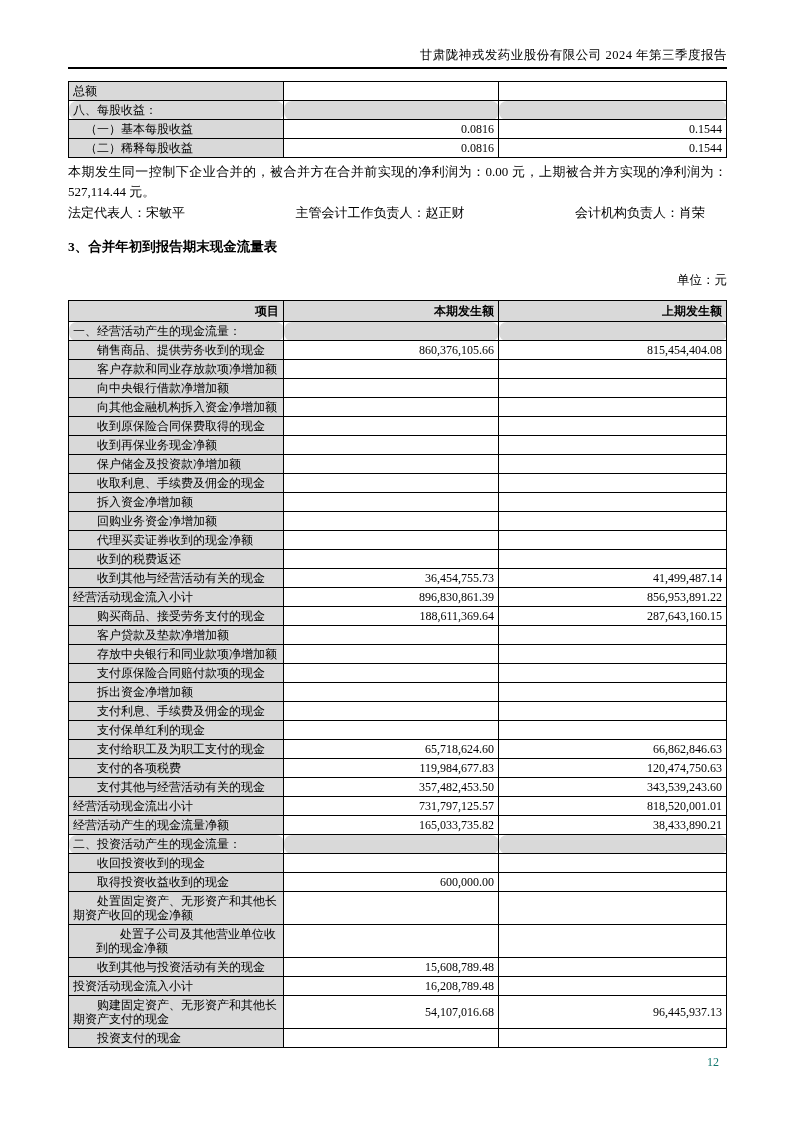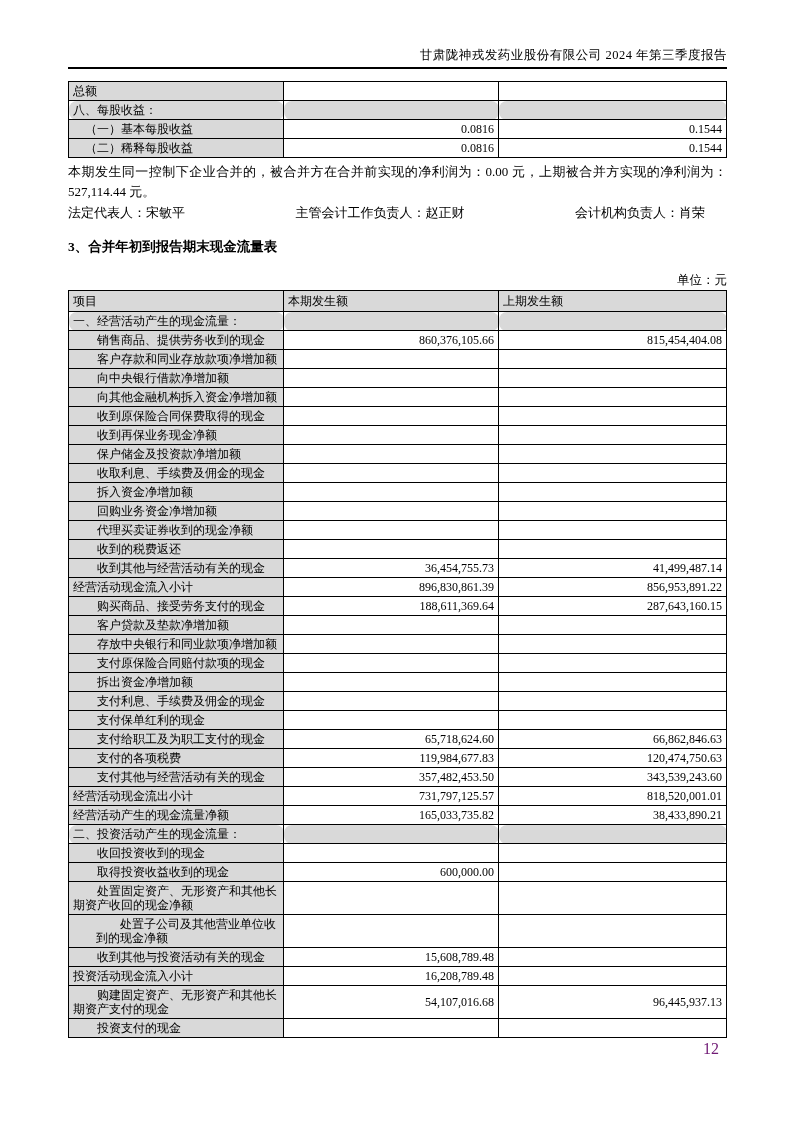--- a/index.html
+++ b/index.html
@@ -36,22 +36,22 @@
   table.cashflow-table { margin-top: 2px; }
   .doc-table th, .doc-table td {
     border: 1px solid #000;
     padding: 2px 4px;
     line-height: 14px;
     vertical-align: middle;
     overflow: hidden;
   }
   .doc-table thead th {
     background: #d9d9d9;
-    font-weight: normal;
-    text-align: left;
+    font-weight: bold;
+    text-align: right;
     line-height: 16px;
   }
   .label-cell { background: #d9d9d9; text-align: left; }
   .value-cell { background: #ffffff; text-align: right; padding-right: 9px; }
   tr.section-row td { background: #d9d9d9; border-radius: 8px; }
   .note {
     margin-top: 4px;
     font-size: 13px;
     line-height: 20px;
     text-align: justify;
@@ -65,31 +65,31 @@
     padding-right: 22px;
   }
   .section-heading {
     margin-top: 15px;
     font-size: 13.5px;
     font-weight: bold;
     line-height: 18px;
   }
   .unit-label {
     margin-top: 16px;
-    margin-bottom: 2px;
+    margin-bottom: 12px;
     text-align: right;
     font-size: 12.5px;
     line-height: 16px;
   }
   .page-number {
     position: absolute;
     right: 74px;
-    bottom: 64px;
-    font-size: 16px;
-    color: #701a75;
+    bottom: 52px;
+    font-size: 12px;
+    color: #0f766e;
   }
 </style>
 </head>
 <body>
 
 <div class="page">
 
   <div class="header-title">甘肃陇神戎发药业股份有限公司 2024 年第三季度报告</div>
   <hr class="header-rule">
 

